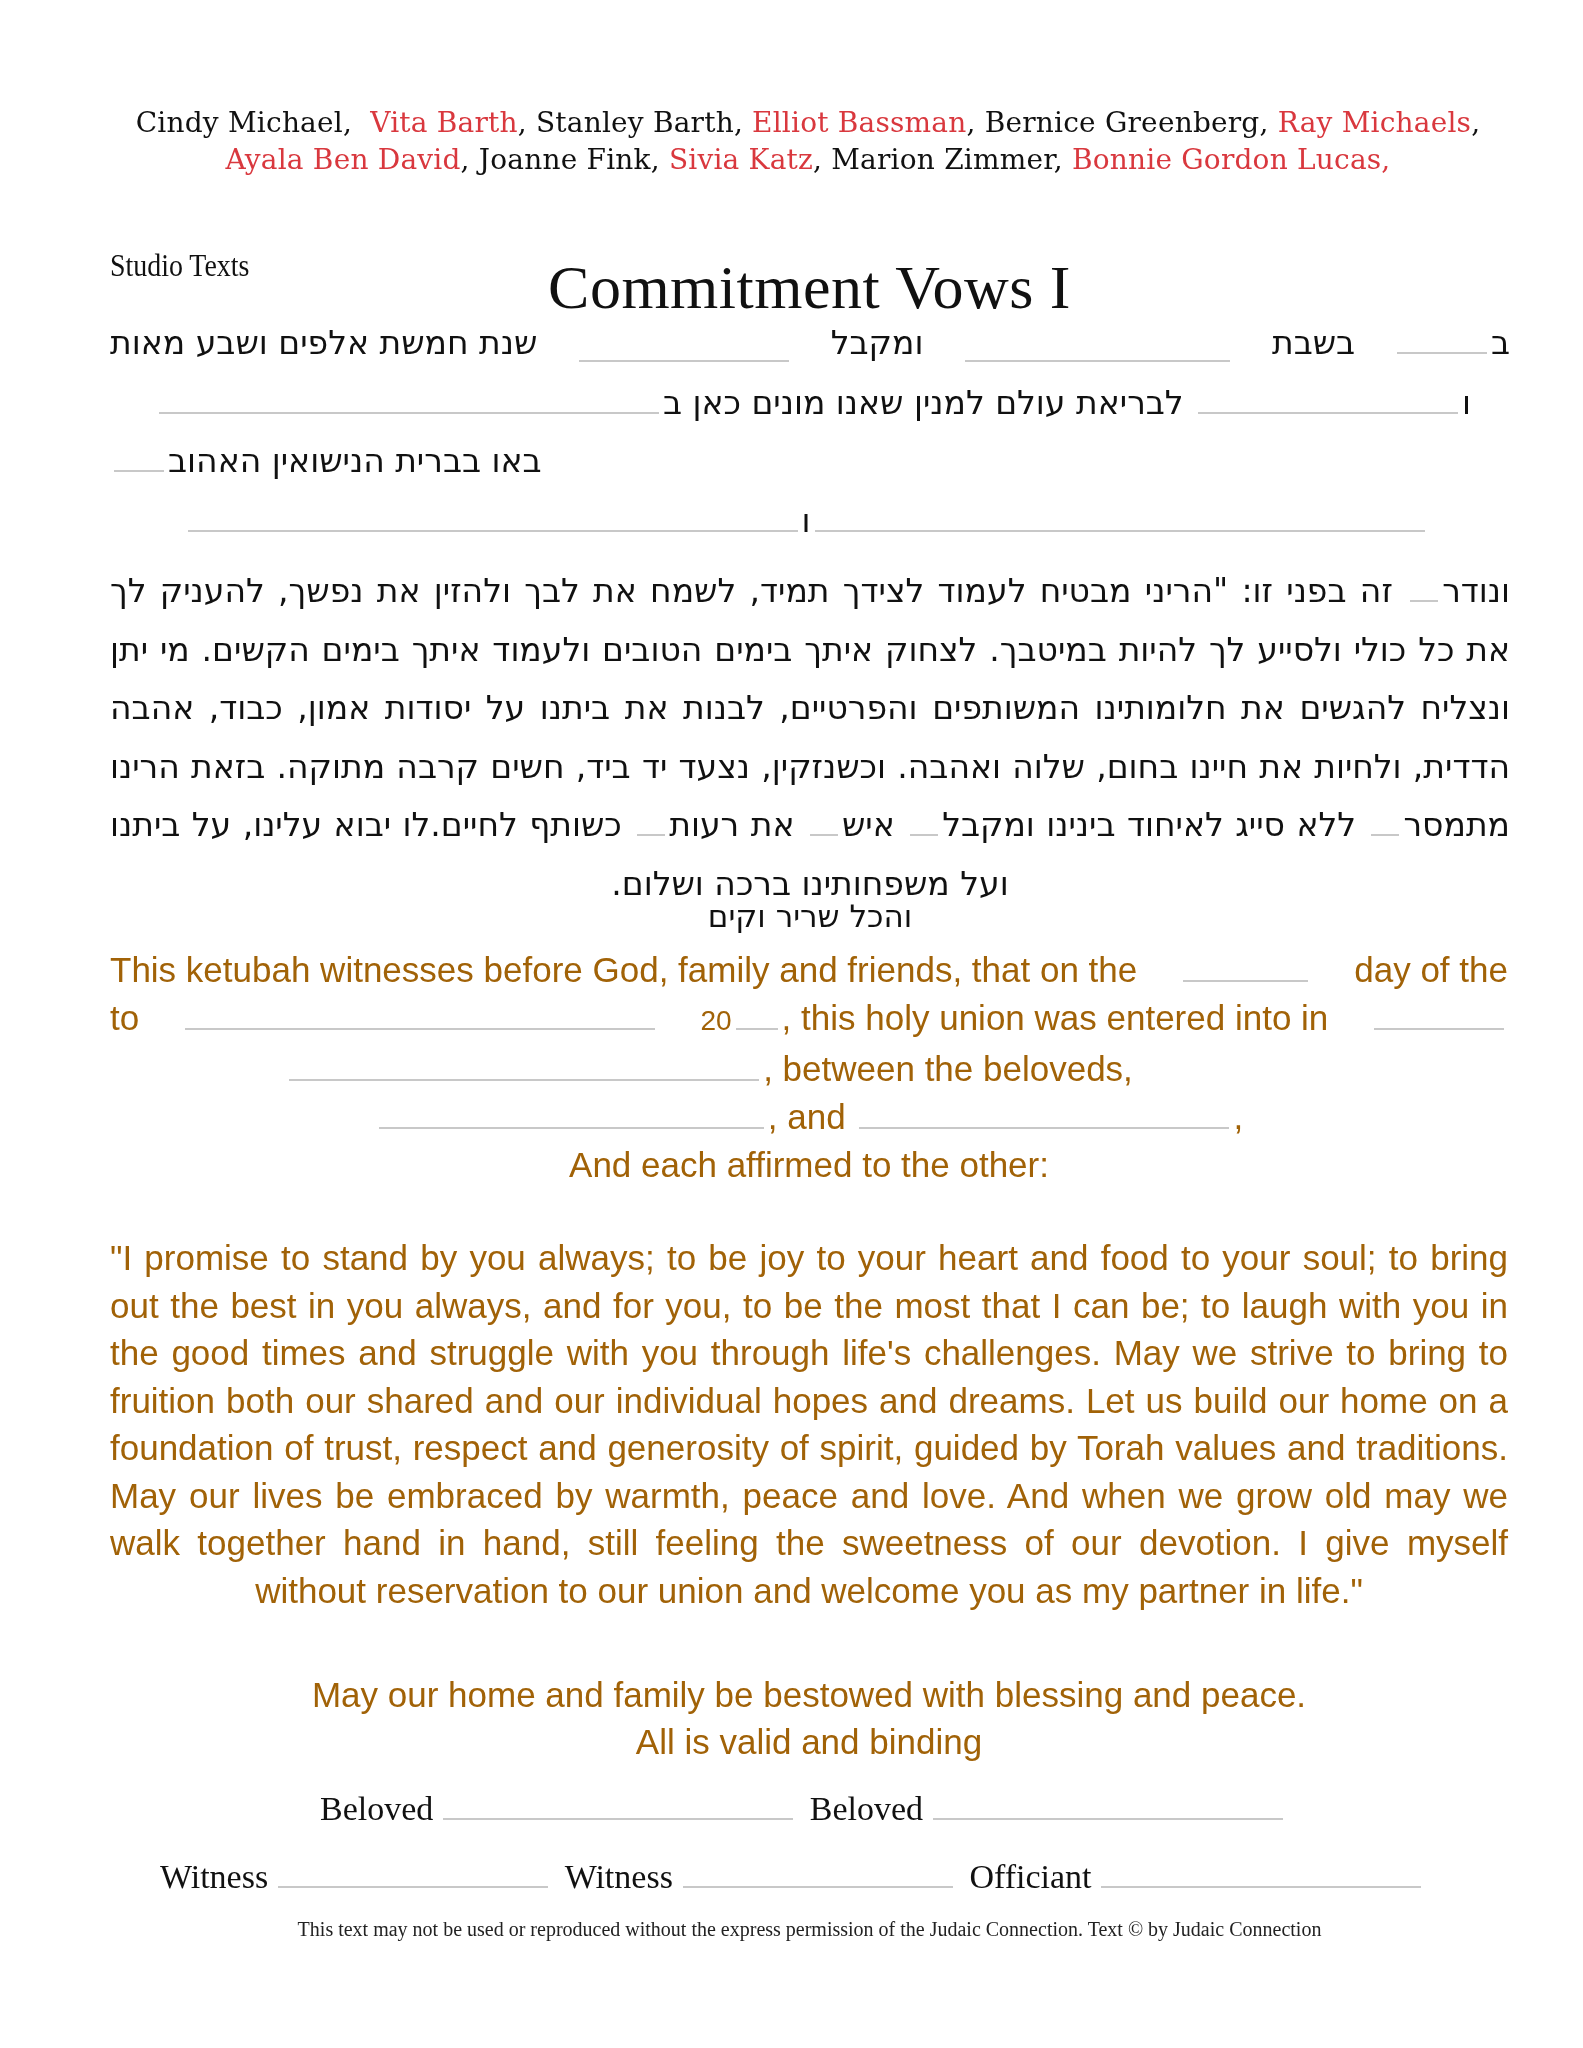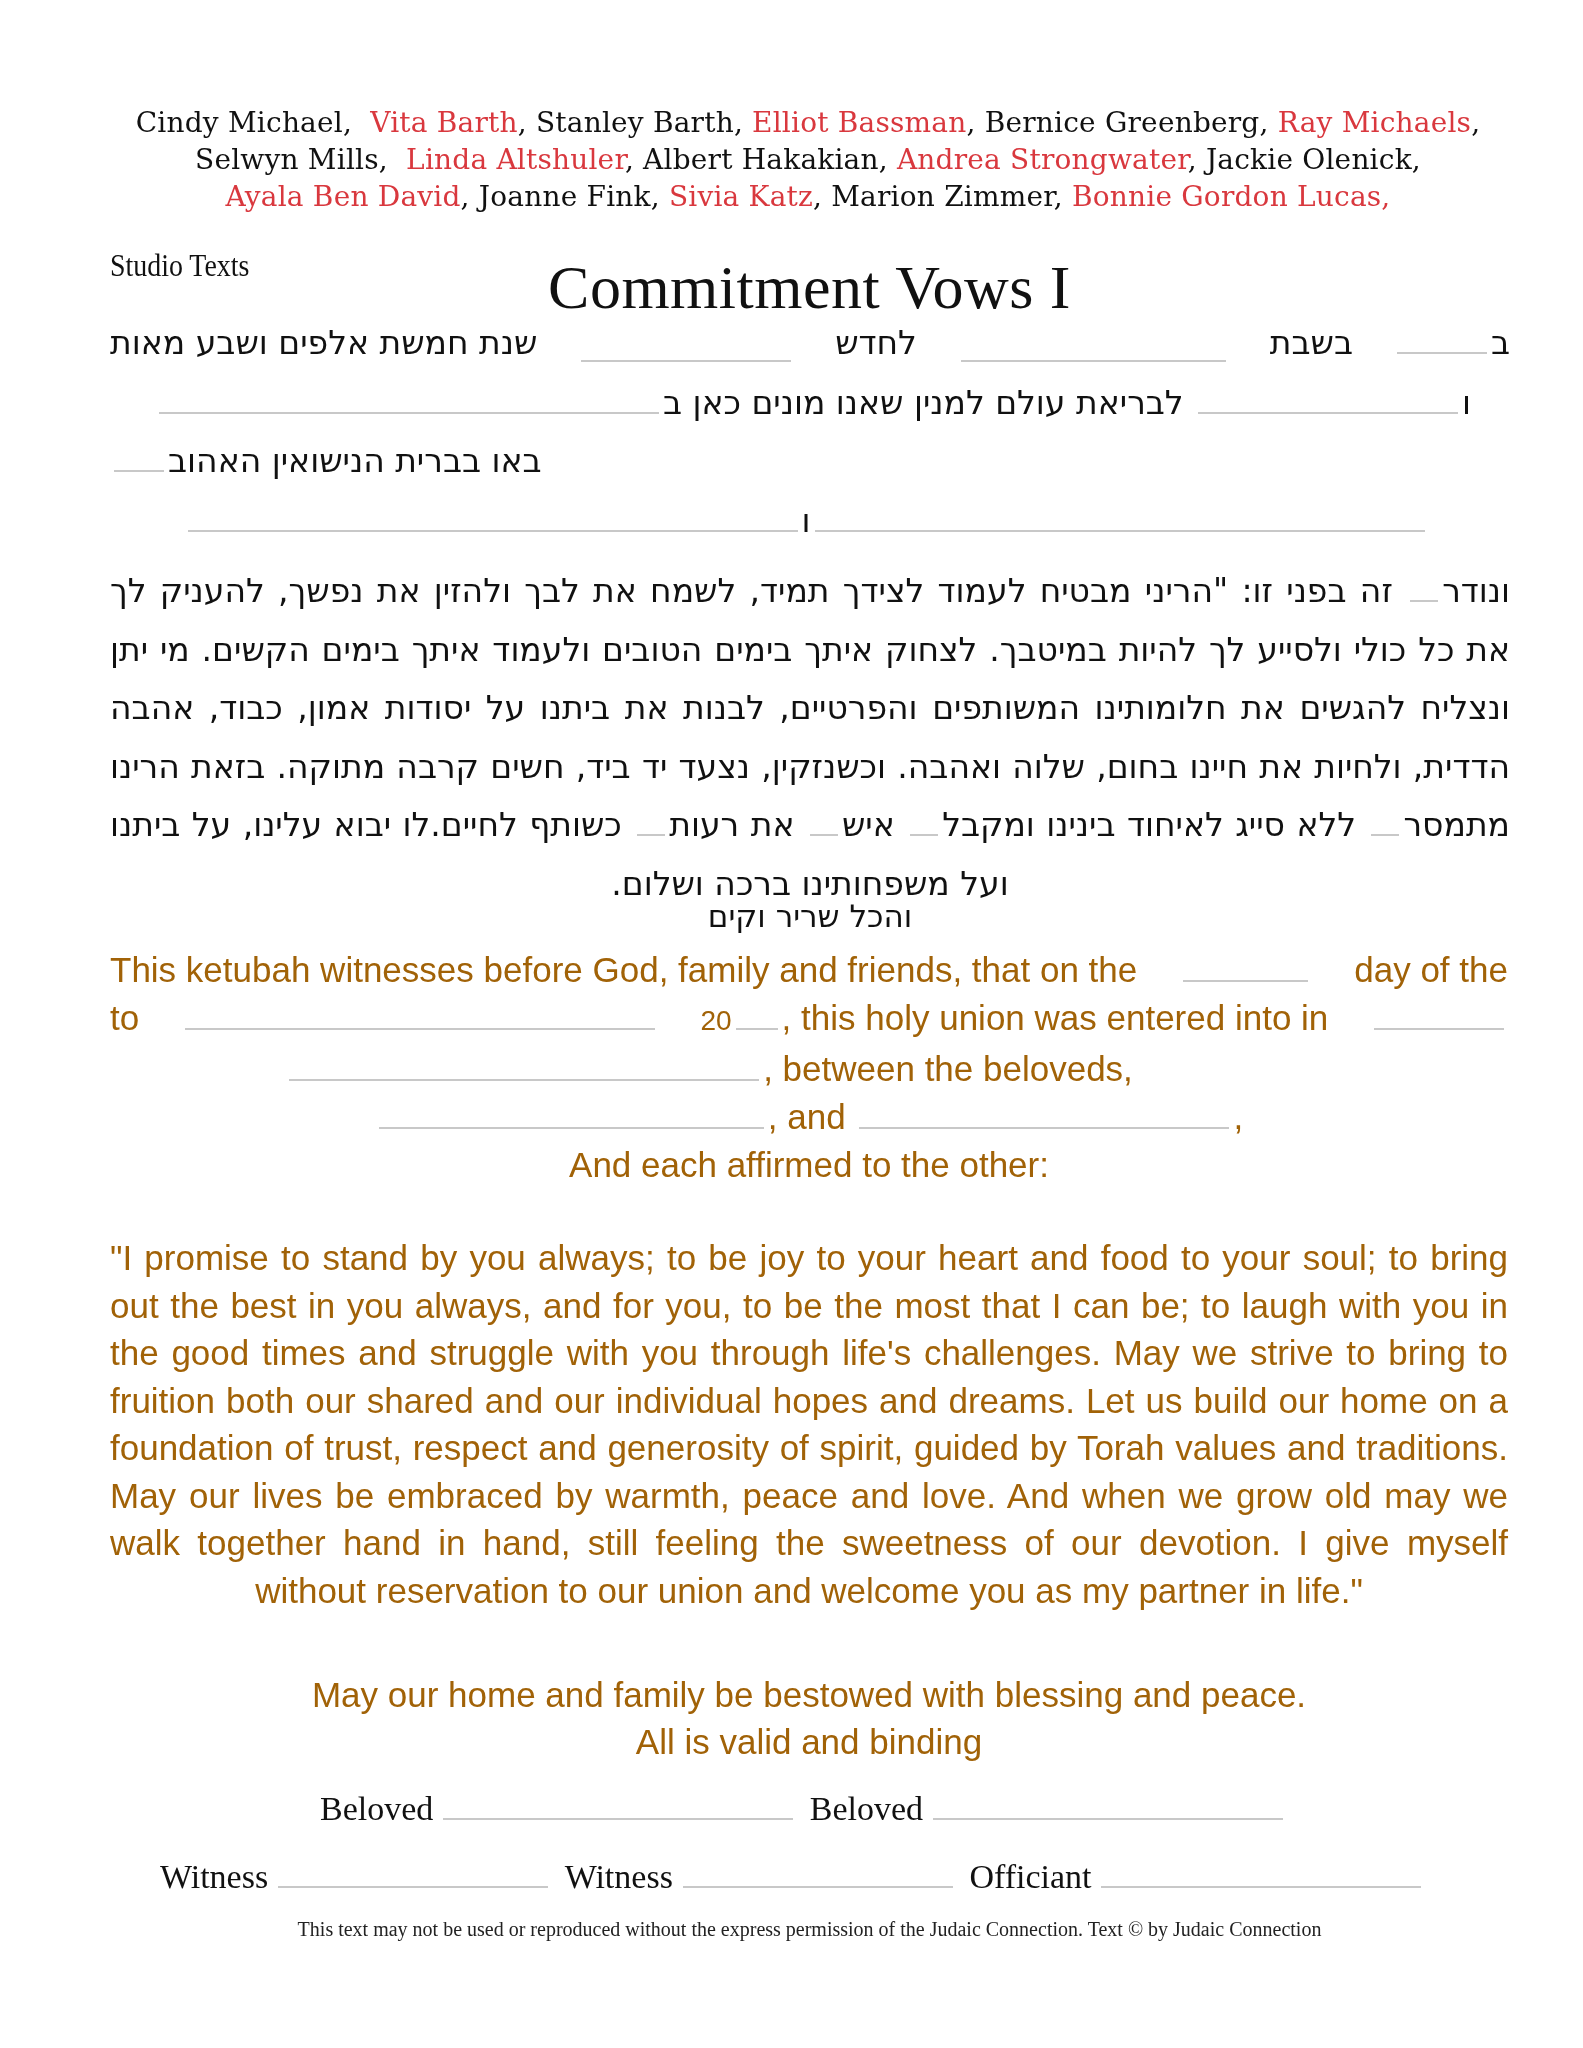--- a/index.html
+++ b/index.html
@@ -81,45 +81,38 @@
   <div class="contributors">
     <div>
       <span class="name">Cindy Michael</span>,&nbsp;
       <span class="name red">Vita Barth</span>,
       <span class="name">Stanley Barth</span>,
       <span class="name red">Elliot Bassman</span>,
       <span class="name">Bernice Greenberg</span>,
       <span class="name red">Ray Michaels</span>,
     </div>
     <div>
-      <span class="name">Selwyn Mills</span>,&nbsp;
-      <span class="name red">Linda Altshuler</span>,
-      <span class="name">Albert Hakakian</span>,
-      <span class="name red">Andrea Strongwater</span>,
-      <span class="name">Jackie Olenick</span>,
-    </div>
-    <div>
       <span class="name red">Ayala Ben David</span>,
       <span class="name">Joanne Fink</span>,
       <span class="name red">Sivia Katz</span>,
       <span class="name">Marion Zimmer</span>,
       <span class="name red">Bonnie Gordon Lucas</span><span class="red">,</span>
     </div>
   </div>
 
   <div class="studio">Studio Texts</div>
   <div class="title">Commitment Vows I</div>
 
   <div class="heb heb-line1">
     <span>
       <span>ב</span><span class="blank" style="width:90px"></span>
     </span>
     <span>בשבת</span>
     <span class="blank" style="width:265px"></span>
-    <span>לחדש</span>
+    <span>ומקבל</span>
     <span class="blank" style="width:210px"></span>
     <span>שנת חמשת אלפים ושבע מאות</span>
   </div>
 
   <div class="heb heb-line2">
     <span>ו</span><span class="blank" style="width:260px"></span>
     <span>לבריאת עולם למנין שאנו מונים כאן ב</span><span class="blank" style="width:500px"></span>
   </div>
 
   <div class="heb heb-line3">

